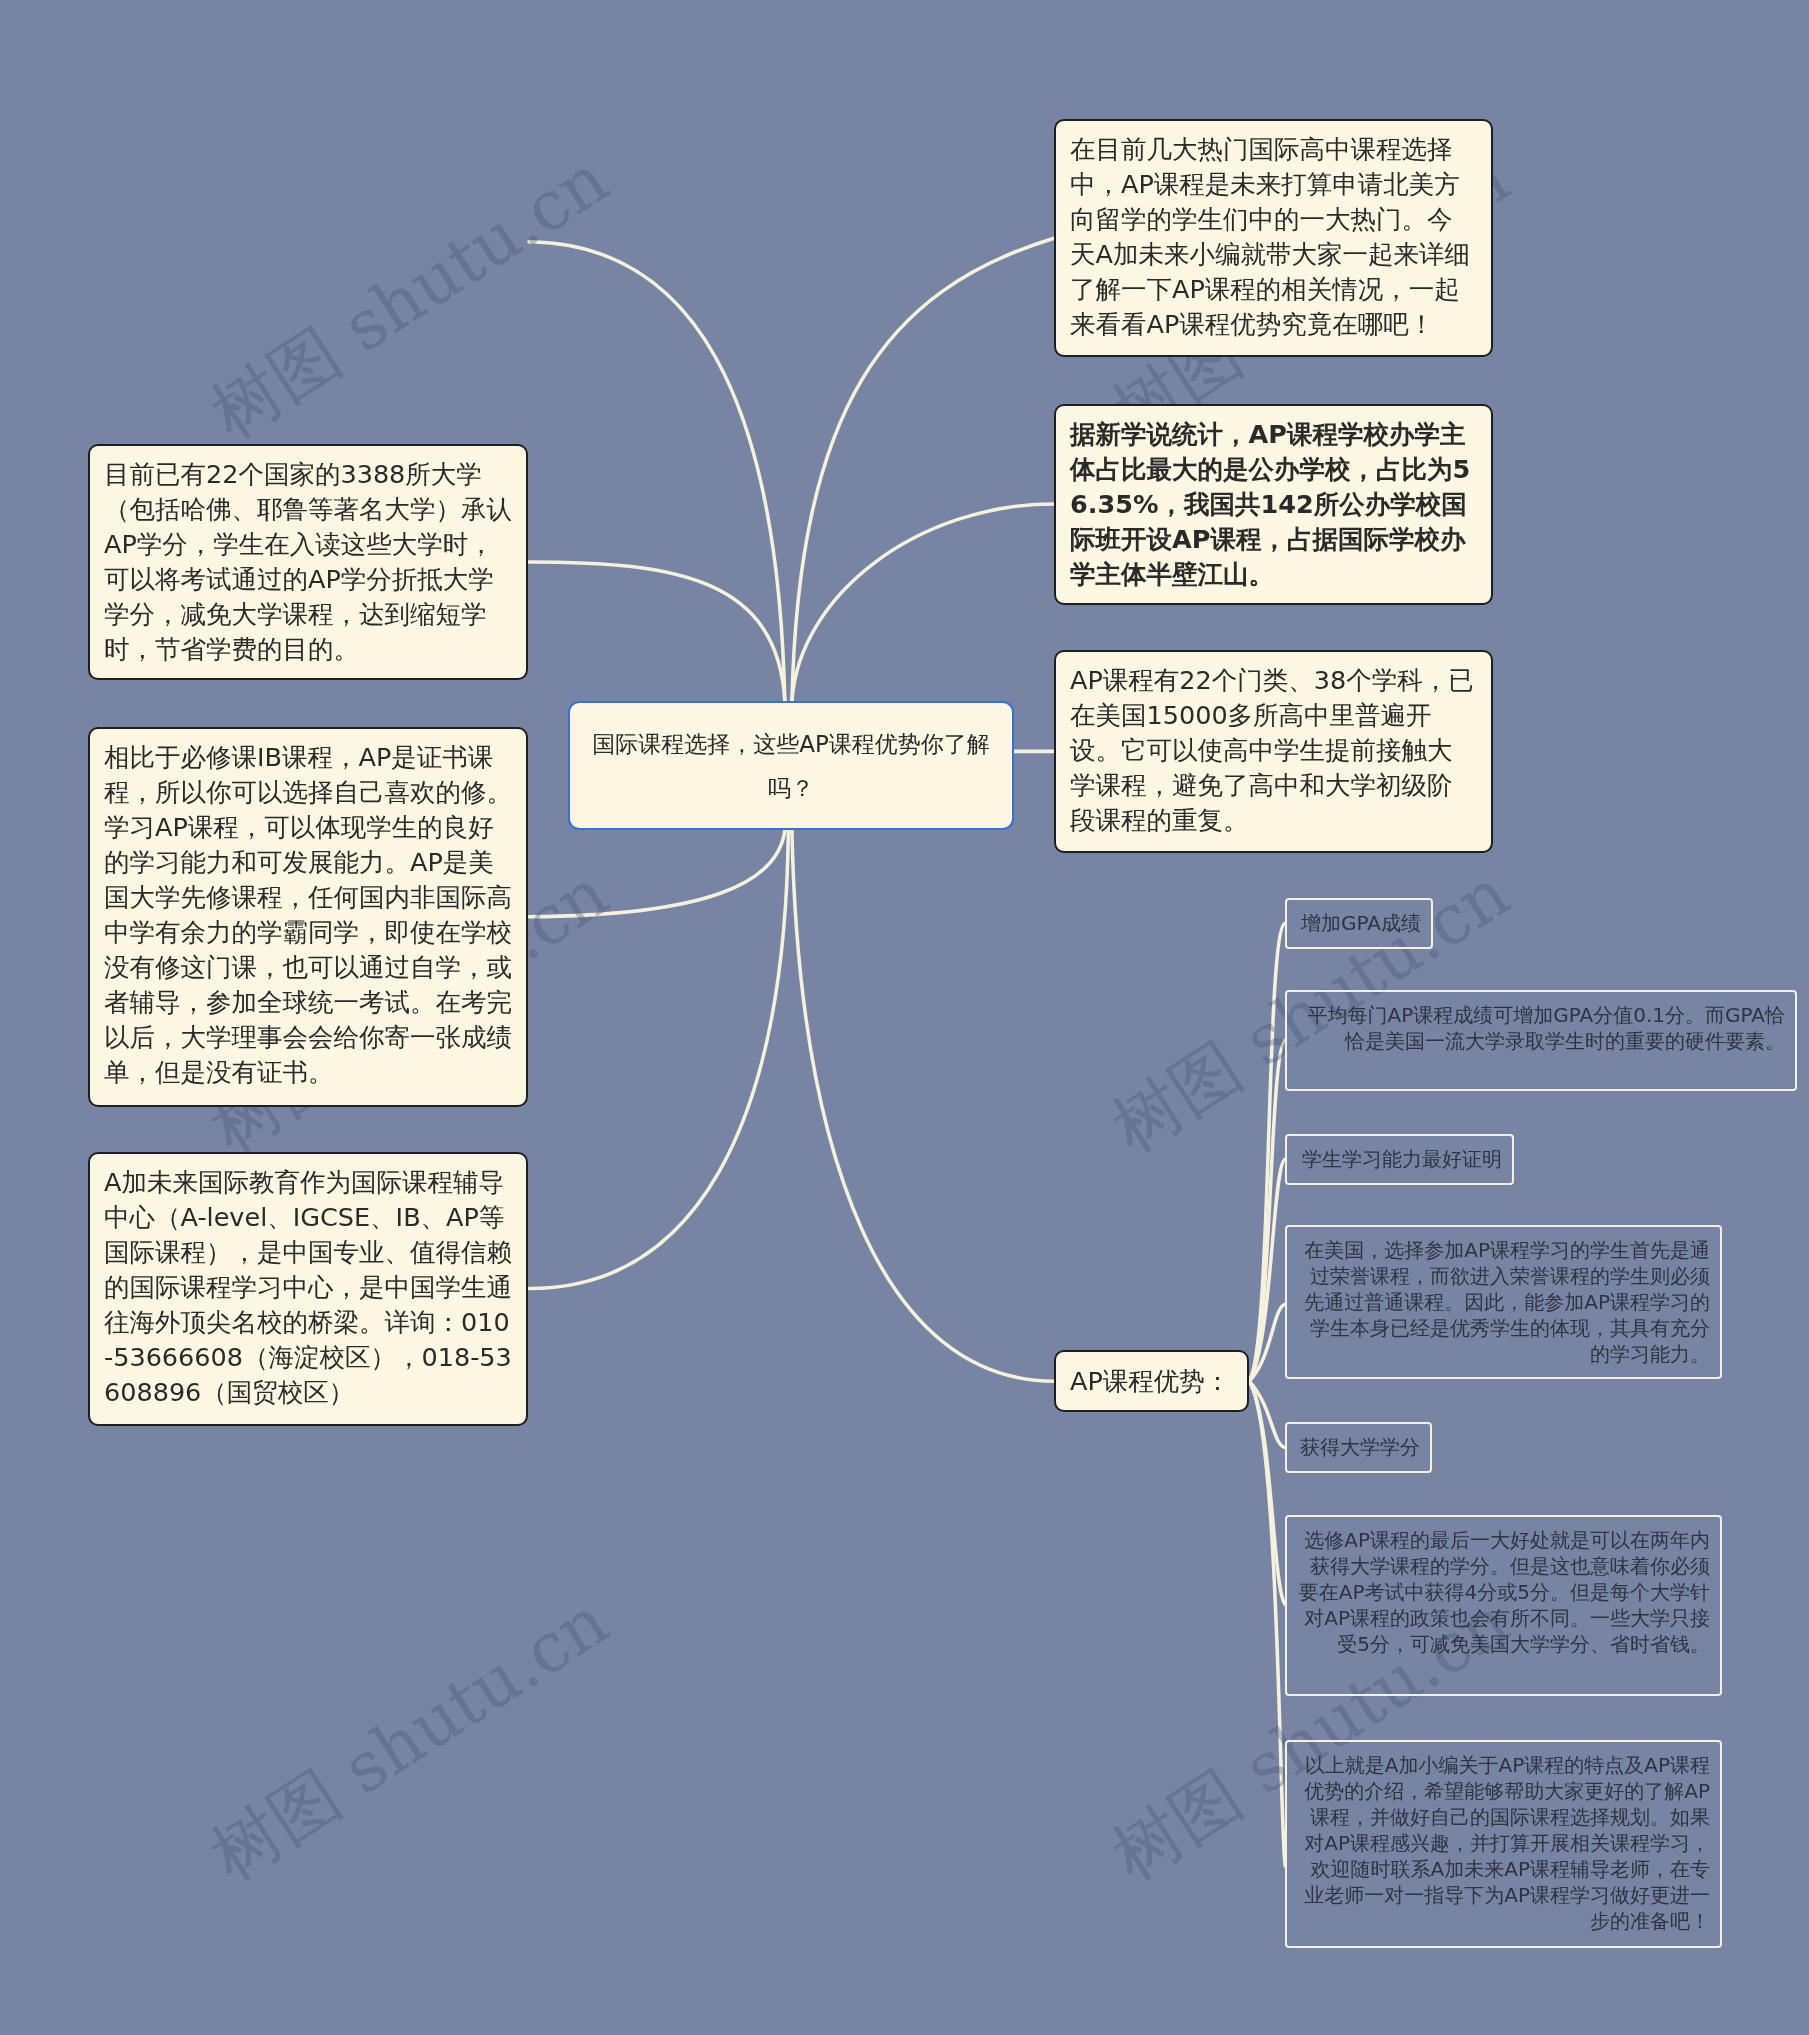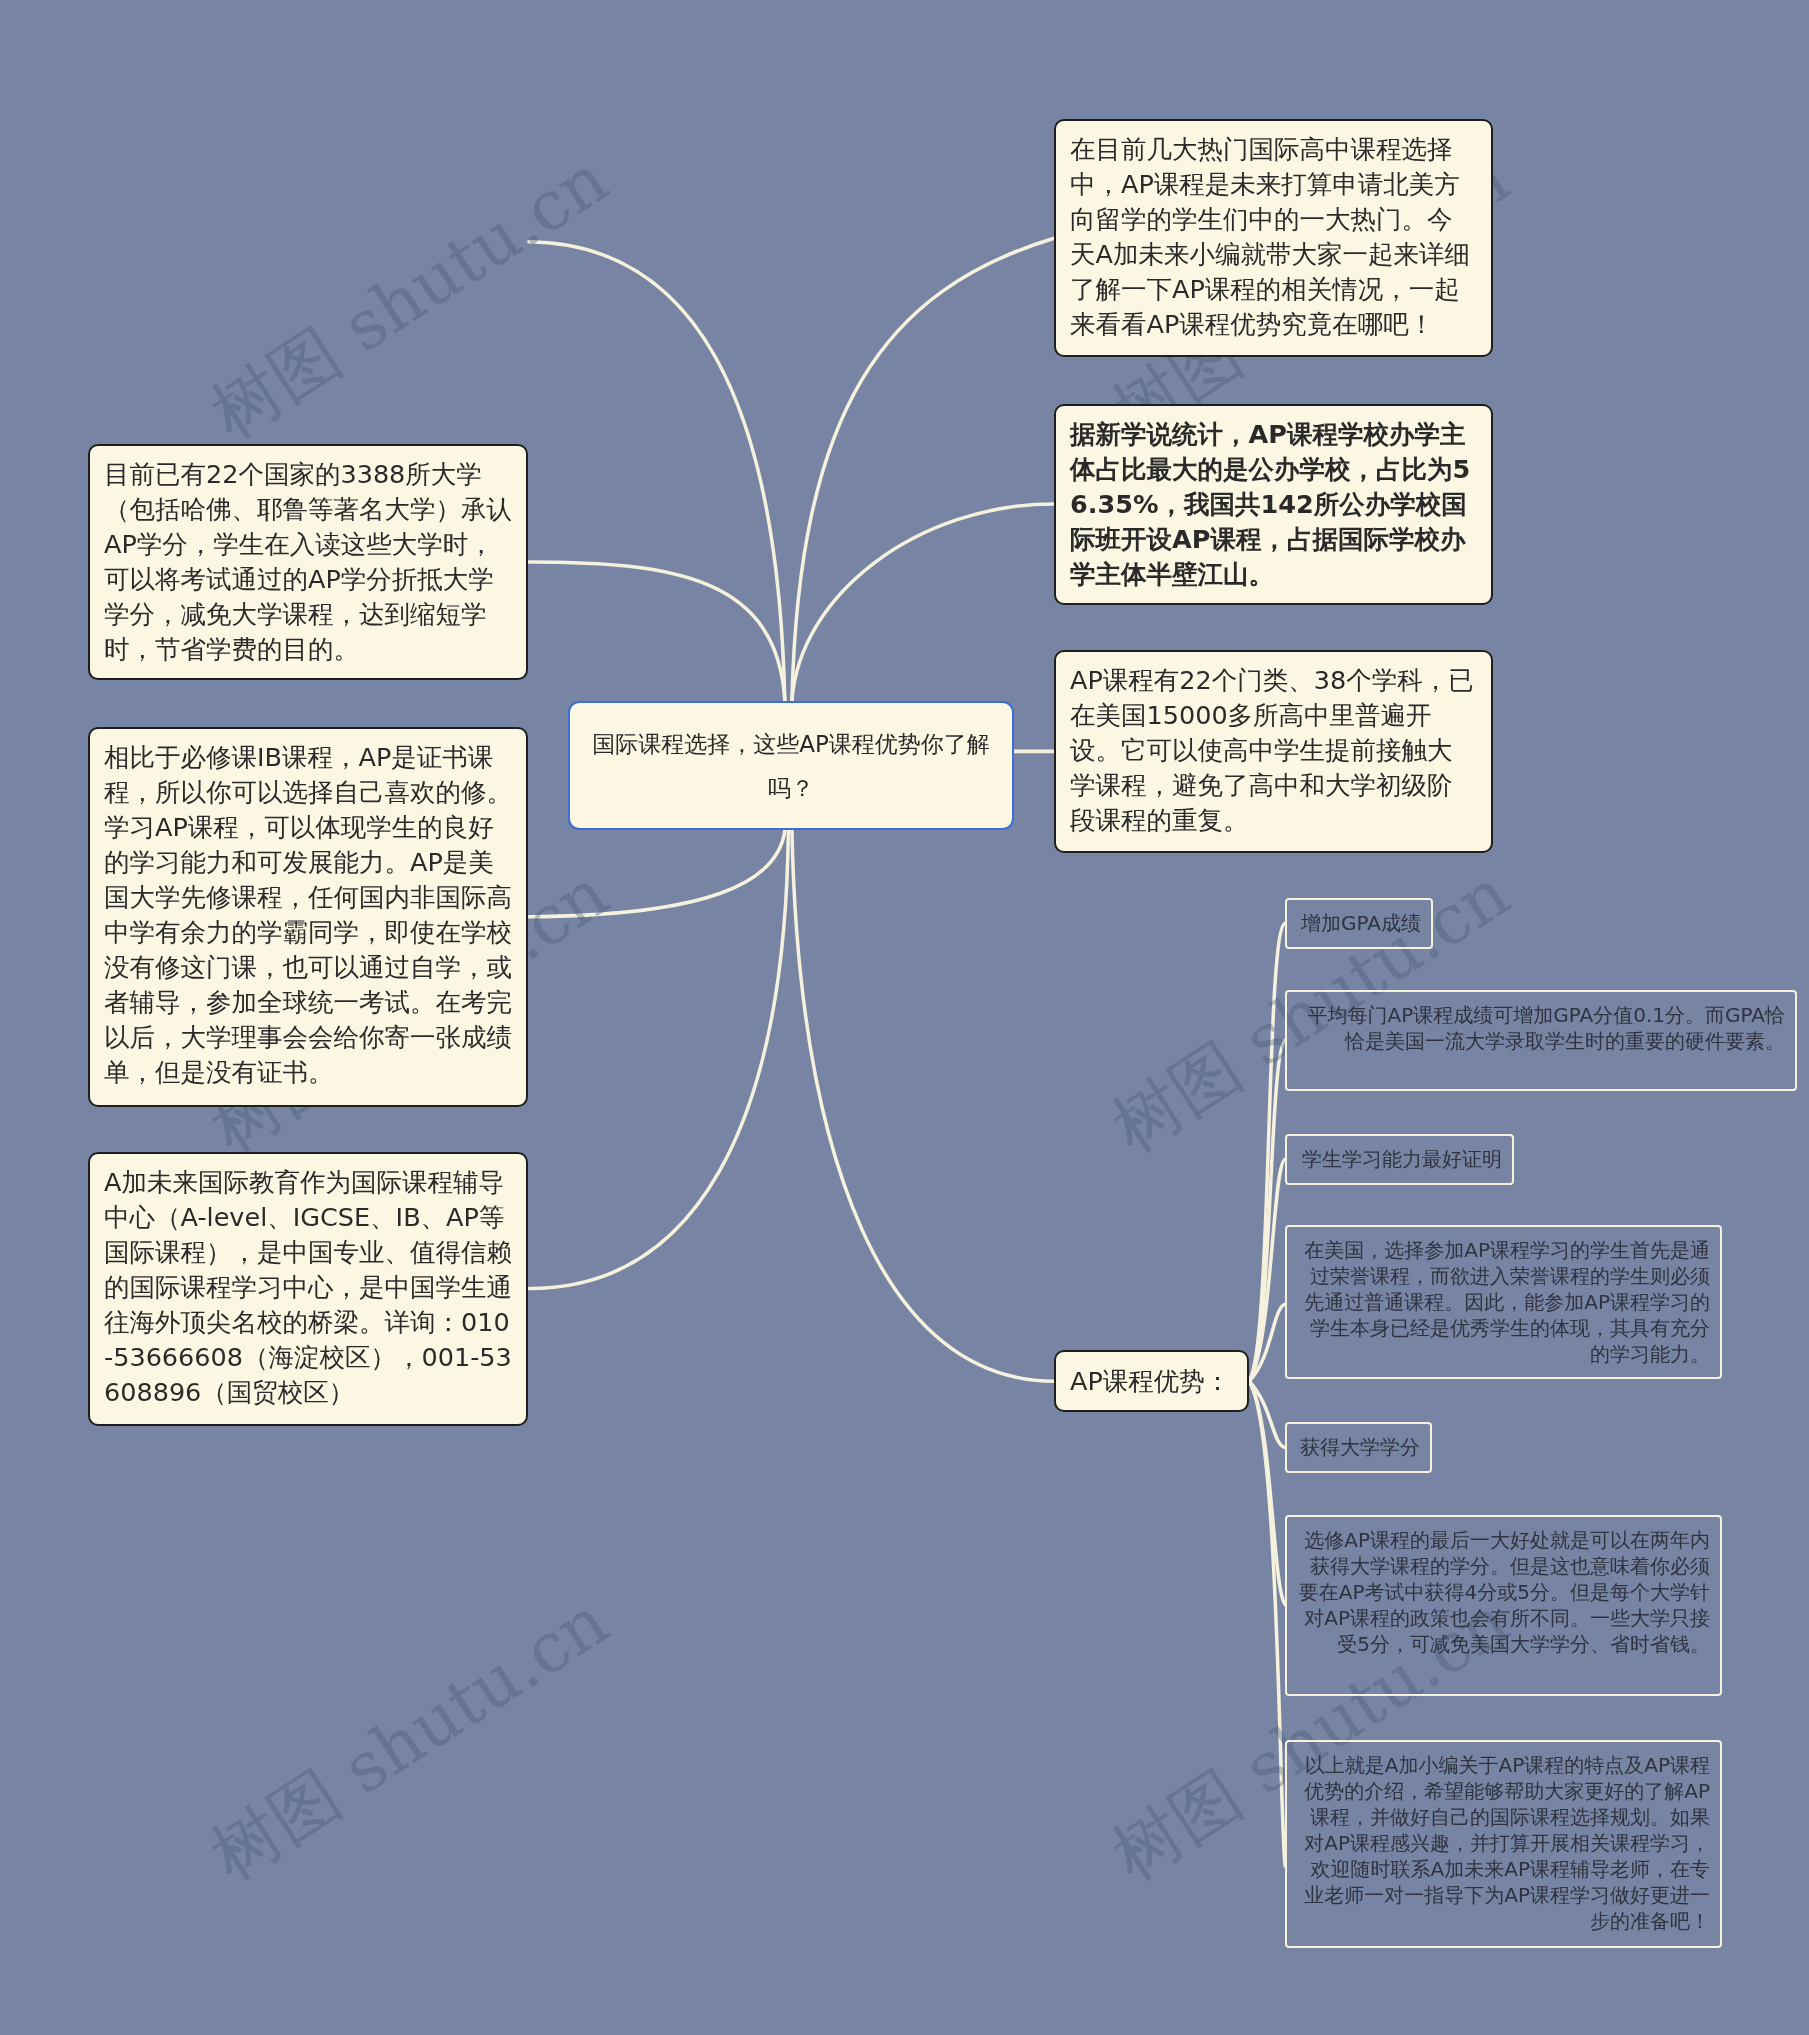--- a/index.html
+++ b/index.html
@@ -80,21 +80,21 @@
     <span>国际课程选择，这些AP课程优势你了解吗？</span>
   </div>
 
   <div class="node" style="left:88px;top:444px;width:440px;height:236px;">
     <span>目前已有22个国家的3388所大学（包括哈佛、耶鲁等著名大学）承认AP学分，学生在入读这些大学时，可以将考试通过的AP学分折抵大学学分，减免大学课程，达到缩短学时，节省学费的目的。</span>
   </div>
   <div class="node" style="left:88px;top:727px;width:440px;height:380px;">
     <span>相比于必修课IB课程，AP是证书课程，所以你可以选择自己喜欢的修。学习AP课程，可以体现学生的良好的学习能力和可发展能力。AP是美国大学先修课程，任何国内非国际高中学有余力的学霸同学，即使在学校没有修这门课，也可以通过自学，或者辅导，参加全球统一考试。在考完以后，大学理事会会给你寄一张成绩单，但是没有证书。</span>
   </div>
   <div class="node" style="left:88px;top:1152px;width:440px;height:274px;">
-    <span>A加未来国际教育作为国际课程辅导中心（A-level、IGCSE、IB、AP等国际课程），是中国专业、值得信赖的国际课程学习中心，是中国学生通往海外顶尖名校的桥梁。详询：010-53666608（海淀校区），001-53608896（国贸校区）</span>
+    <span>A加未来国际教育作为国际课程辅导中心（A-level、IGCSE、IB、AP等国际课程），是中国专业、值得信赖的国际课程学习中心，是中国学生通往海外顶尖名校的桥梁。详询：010-53666608（海淀校区），018-53608896（国贸校区）</span>
   </div>
 
   <div class="node" style="left:1054px;top:119px;width:439px;height:238px;">
     <span>在目前几大热门国际高中课程选择中，AP课程是未来打算申请北美方向留学的学生们中的一大热门。今天A加未来小编就带大家一起来详细了解一下AP课程的相关情况，一起来看看AP课程优势究竟在哪吧！</span>
   </div>
   <div class="node" style="left:1054px;top:404px;width:439px;height:201px;font-weight:bold;">
     <span>据新学说统计，AP课程学校办学主体占比最大的是公办学校，占比为56.35%，我国共142所公办学校国际班开设AP课程，占据国际学校办学主体半壁江山。</span>
   </div>
   <div class="node" style="left:1054px;top:650px;width:439px;height:203px;">
     <span>AP课程有22个门类、38个学科，已在美国15000多所高中里普遍开设。它可以使高中学生提前接触大学课程，避免了高中和大学初级阶段课程的重复。</span>

